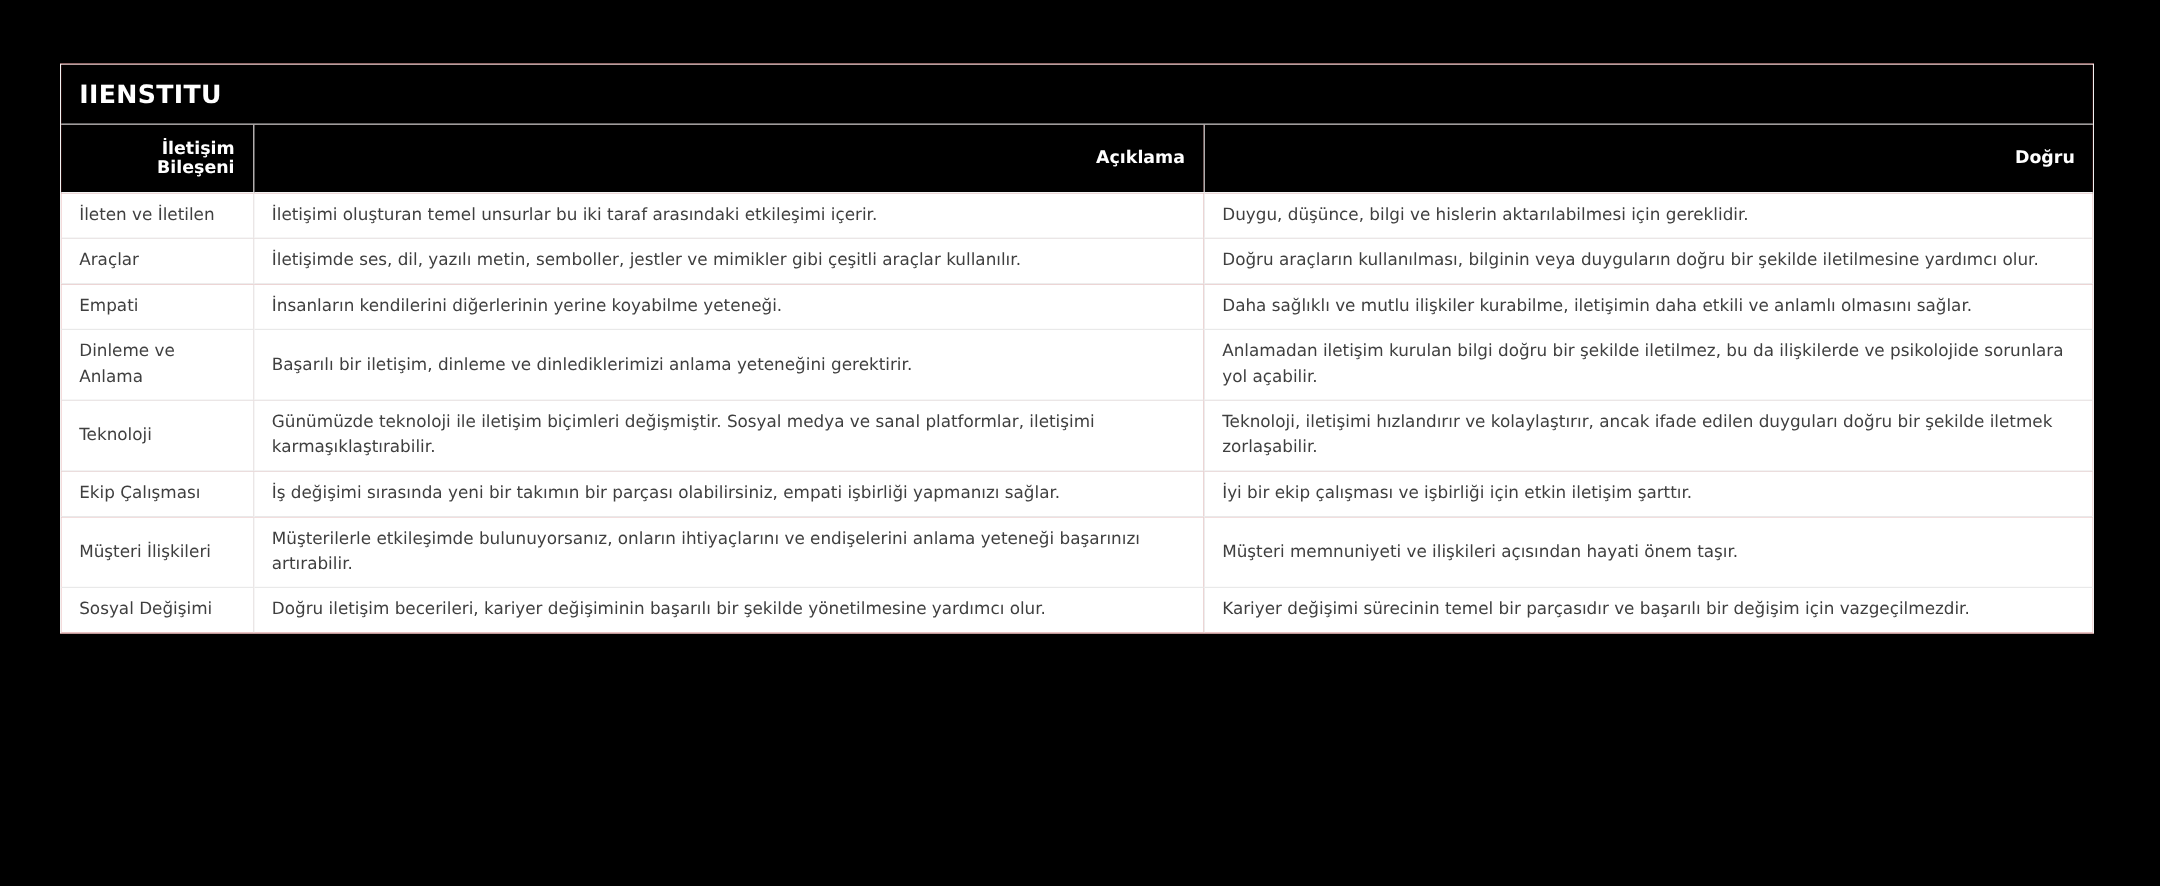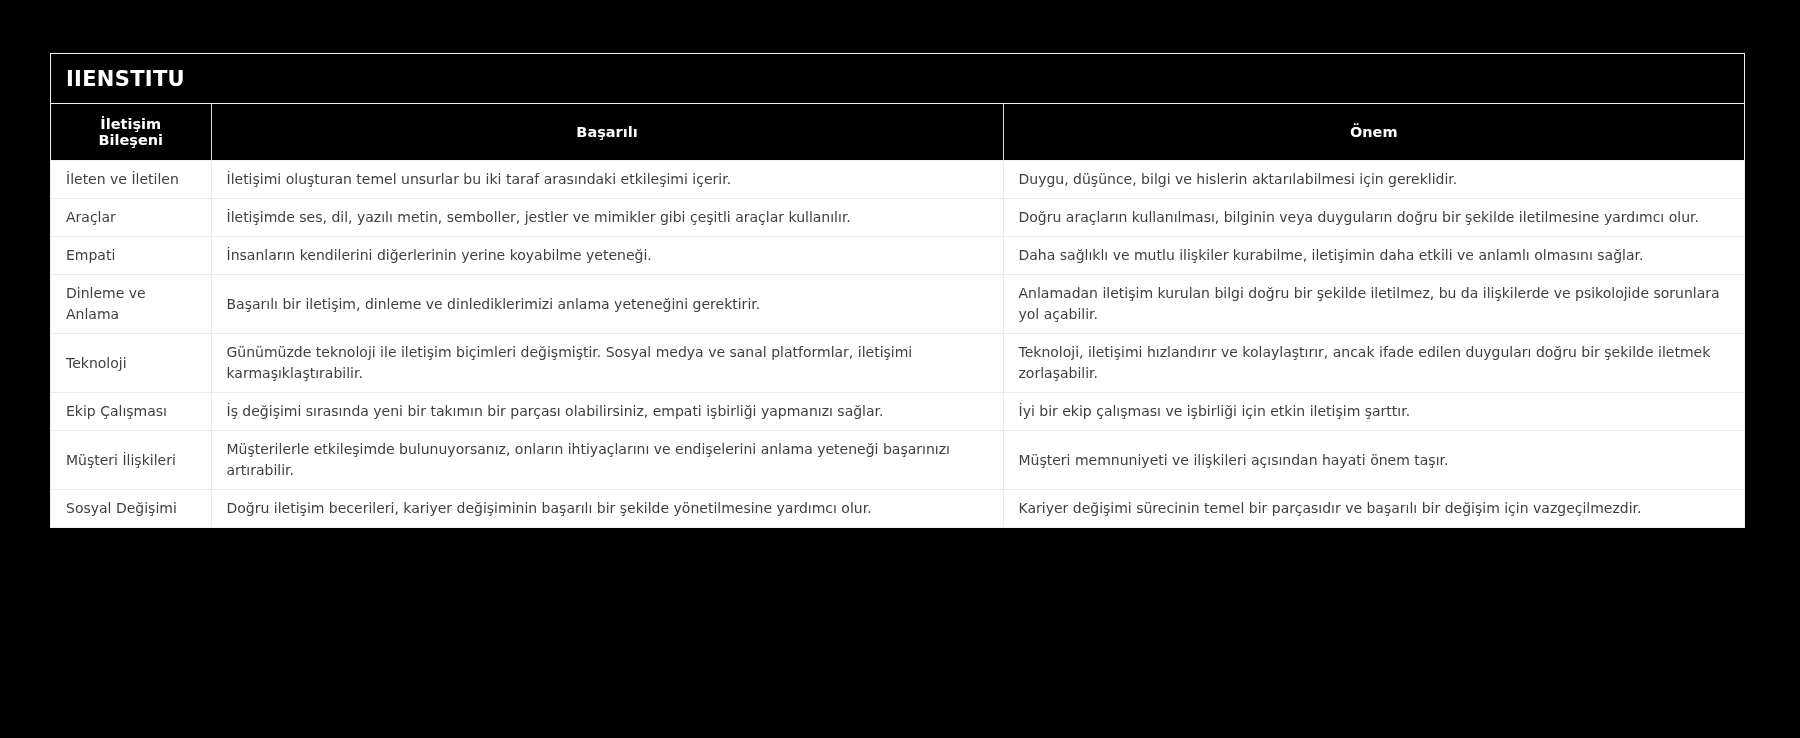--- a/index.html
+++ b/index.html
@@ -40,21 +40,21 @@
     border-collapse: collapse;
     table-layout: fixed;
   }
   col.c1 { width: 160px; }
   col.c2 { width: 792px; }
   thead th {
     background: #000000;
     color: #ffffff;
     font-size: 14.5px;
     font-weight: bold;
-    text-align: center;
+    text-align: right;
     padding: 12px 15px;
     border-right: 1px solid #d9d9d9;
     border-bottom: 1px solid #f2f2f2;
   }
   thead th:last-child { border-right: none; }
   tbody td {
     background: #ffffff;
     color: #3f3f3f;
     font-size: 14px;
     line-height: 21px;
@@ -75,22 +75,22 @@
   </div>
   <table>
     <colgroup>
       <col class="c1">
       <col class="c2">
       <col class="c3">
     </colgroup>
     <thead>
       <tr>
         <th>İletişim Bileşeni</th>
-        <th>Başarılı</th>
-        <th>Önem</th>
+        <th>Açıklama</th>
+        <th>Doğru</th>
       </tr>
     </thead>
     <tbody id="rows">
   <tr>
     <td>İleten ve İletilen</td>
     <td>İletişimi oluşturan temel unsurlar bu iki taraf arasındaki etkileşimi içerir.</td>
     <td>Duygu, düşünce, bilgi ve hislerin aktarılabilmesi için gereklidir.</td>
   </tr>
 
   <tr>

